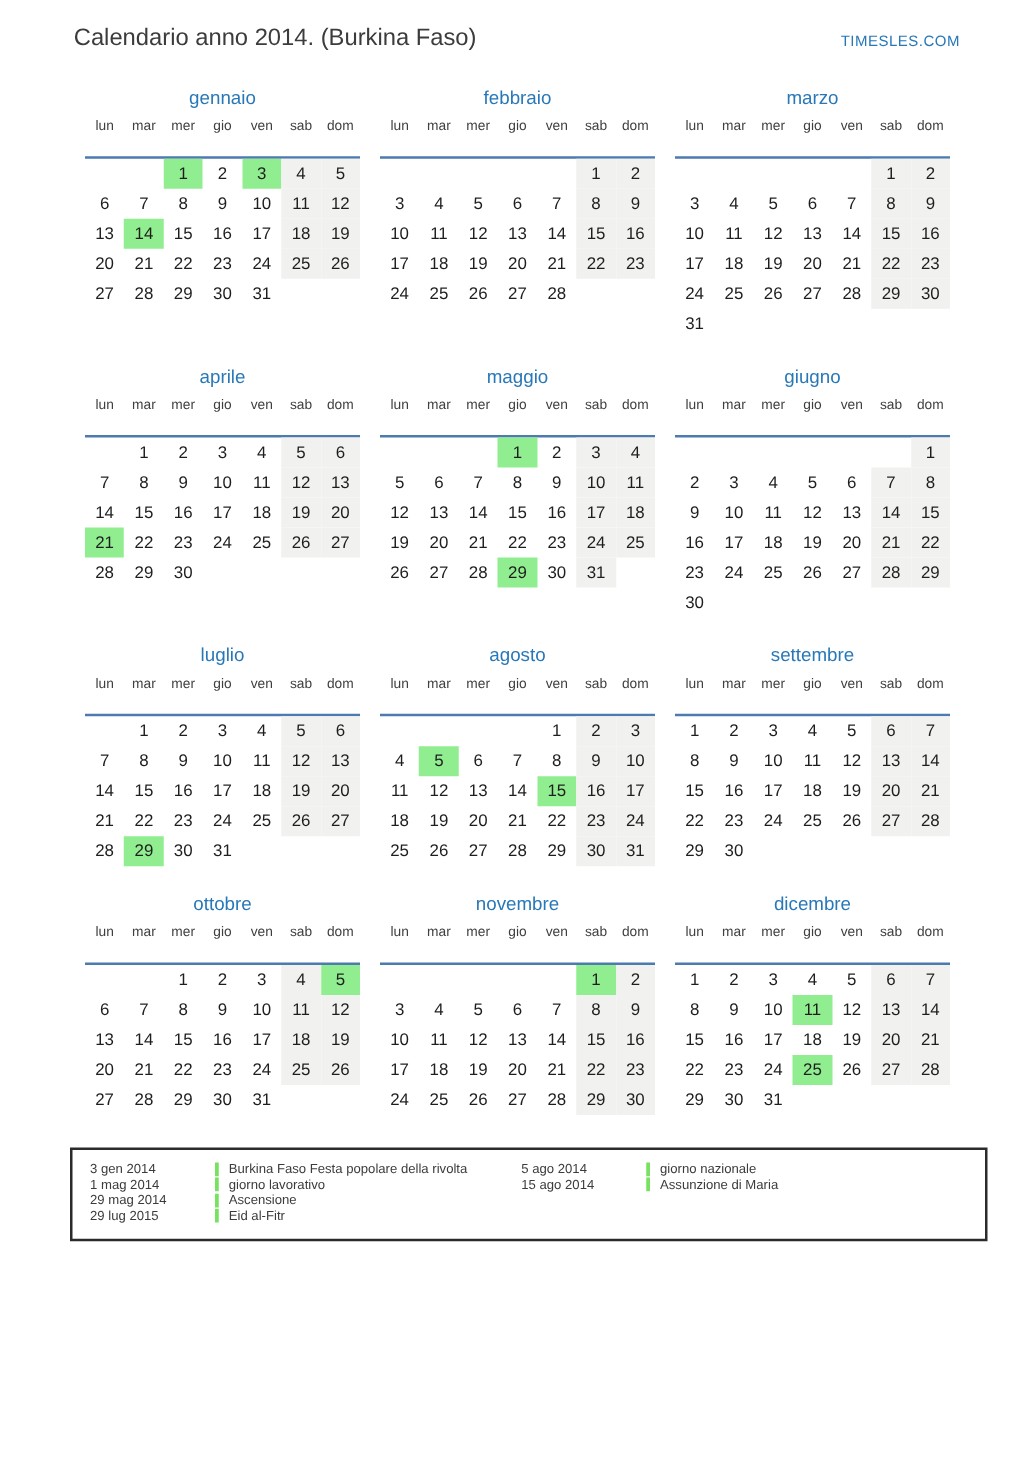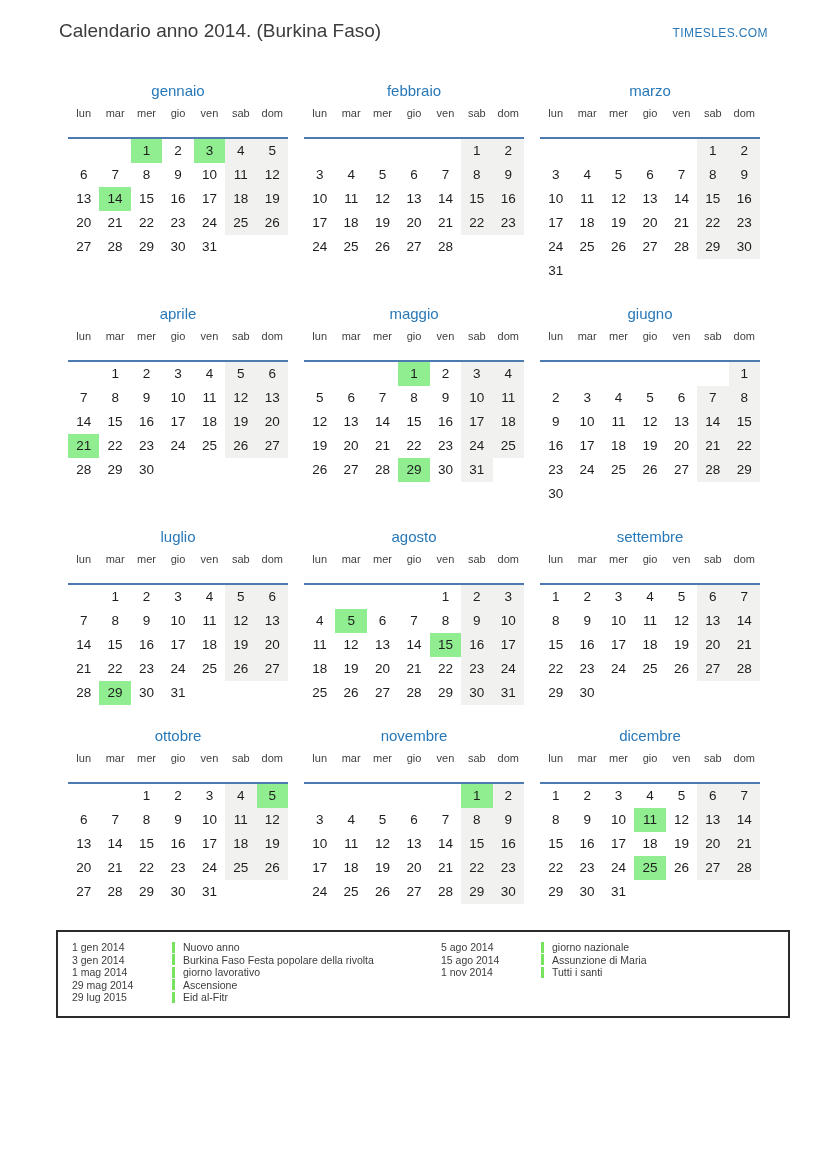--- a/index.html
+++ b/index.html
@@ -14,34 +14,34 @@
   body{
     width:827px;height:1169px;background:#ffffff;overflow:hidden;
     font-family:"Liberation Sans","DejaVu Sans",sans-serif;color:#222;
   }
   .header{display:flex;justify-content:space-between;align-items:flex-start;padding:20px 59px 0 59px;}
   .page-title{font-size:19px;color:#3c3c3c;}
   .site-link{font-size:12px;color:var(--blue);letter-spacing:.4px;margin-top:6px;cursor:pointer;}
   .months-grid{
     display:grid;grid-template-columns:repeat(3,220px);
     column-gap:16px;row-gap:22px;
-    margin:40px 0 0 68px;align-items:start;
+    margin:28px 0 0 68px;align-items:start;
   }
   .month{width:220px;}
   .month-title{color:var(--blue);font-size:15px;text-align:center;margin-bottom:8px;cursor:pointer;}
   .weekday-row{display:grid;grid-template-columns:repeat(7,1fr);border-bottom:2px solid var(--line);padding-bottom:18px;}
   .weekday{font-size:11px;color:#3f3f3f;text-align:center;}
   .day-grid{display:grid;grid-template-columns:repeat(7,1fr);}
   .day-cell{height:24px;line-height:24px;text-align:center;font-size:13.5px;color:#1e1e1e;}
   .day-cell.weekend{background:var(--gray);}
   .day-cell.holiday{background:var(--green);}
   .legend{margin:26px 0 0 56px;width:734px;border:2px solid #2b2b2b;padding:9px 12px 12px 14px;display:flex;}
   .legend-col{display:flex;flex-direction:column;}
   .legend-col.left{width:345px;}
-  .legend-col.right{flex:1;margin-left:24px;}
+  .legend-col.right{flex:1;}
   .legend-entry{display:flex;align-items:center;font-size:10.5px;color:#3c3c3c;height:12.5px;white-space:nowrap;}
   .legend-date{width:100px;flex:0 0 100px;}
   .legend-bar{width:3px;height:11px;background:var(--legendgreen);margin-right:8px;flex:0 0 3px;}
   .legend-name{white-space:nowrap;}
 </style>
 </head>
 <body>
 
 <div class="header">
   <div class="page-title">Calendario anno 2014. (Burkina Faso)</div>
@@ -649,25 +649,20 @@
         <div class="day-cell"></div>
         <div class="day-cell"></div>
         <div class="day-cell"></div>
       </div>
     </div>
   </div>
 
 <div class="legend">
   <div class="legend-col left">
       <div class="legend-entry">
-        <span class="legend-date">1 gen 2014</span>
-        <span class="legend-bar"></span>
-        <span class="legend-name">Nuovo anno</span>
-      </div>
-      <div class="legend-entry">
         <span class="legend-date">3 gen 2014</span>
         <span class="legend-bar"></span>
         <span class="legend-name">Burkina Faso Festa popolare della rivolta</span>
       </div>
       <div class="legend-entry">
         <span class="legend-date">1 mag 2014</span>
         <span class="legend-bar"></span>
         <span class="legend-name">giorno lavorativo</span>
       </div>
       <div class="legend-entry">
@@ -685,19 +680,14 @@
       <div class="legend-entry">
         <span class="legend-date">5 ago 2014</span>
         <span class="legend-bar"></span>
         <span class="legend-name">giorno nazionale</span>
       </div>
       <div class="legend-entry">
         <span class="legend-date">15 ago 2014</span>
         <span class="legend-bar"></span>
         <span class="legend-name">Assunzione di Maria</span>
       </div>
-      <div class="legend-entry">
-        <span class="legend-date">1 nov 2014</span>
-        <span class="legend-bar"></span>
-        <span class="legend-name">Tutti i santi</span>
-      </div>
     </div>
 </div>
 
 </body></html>

